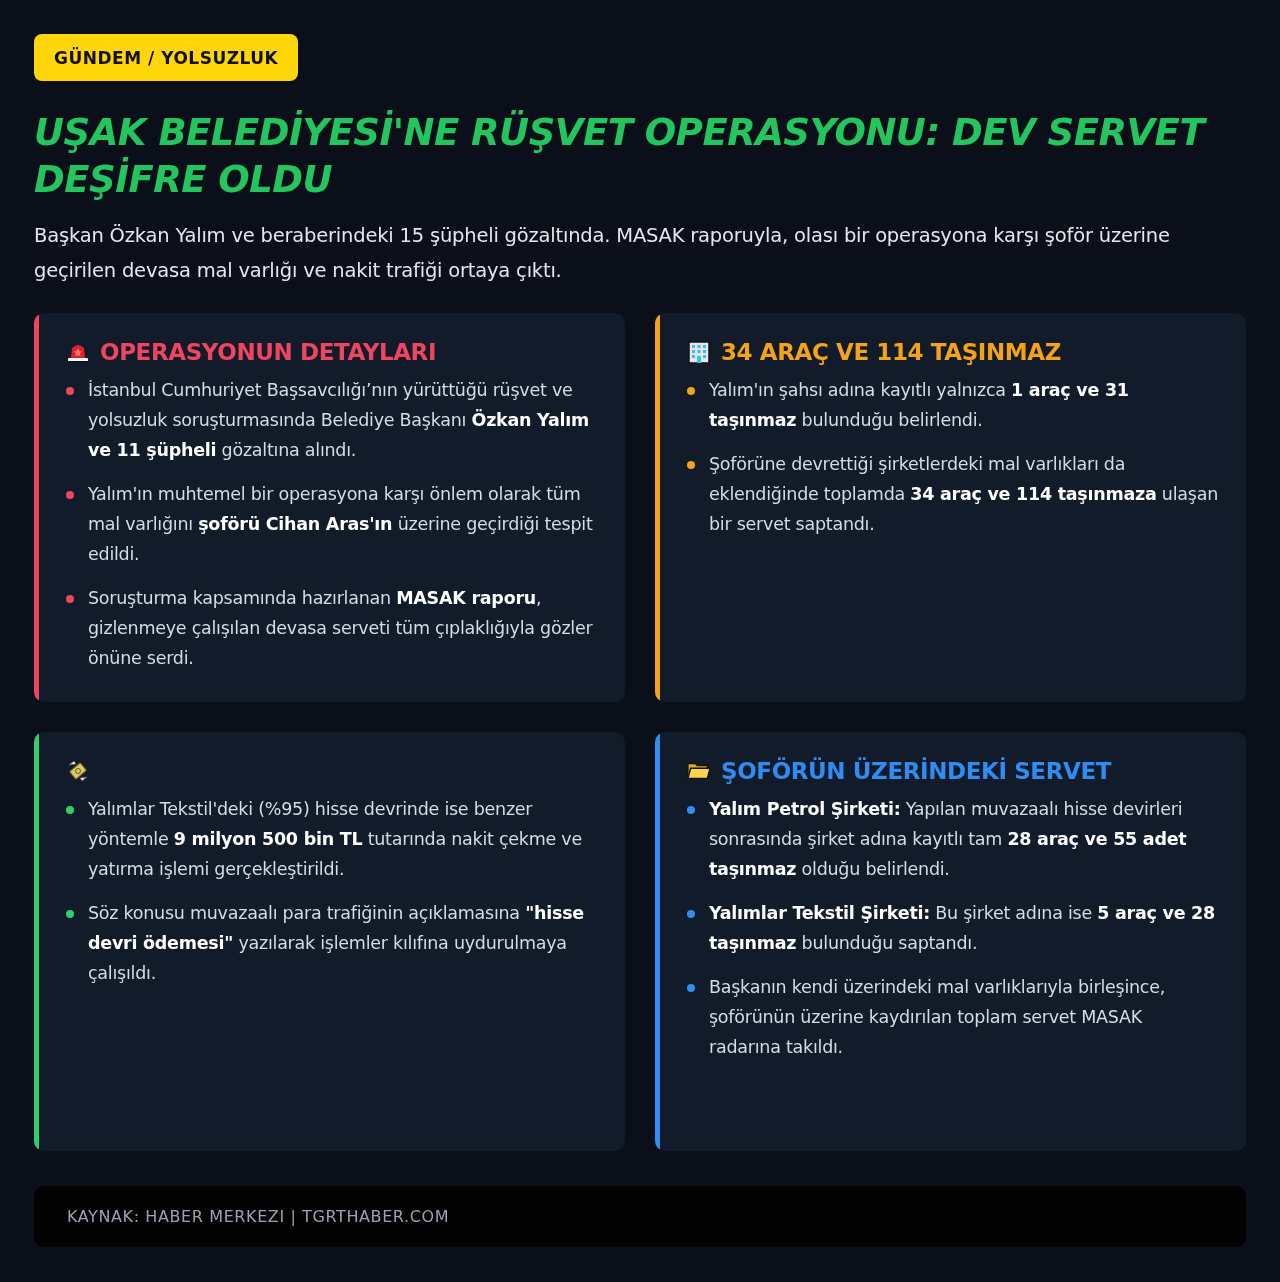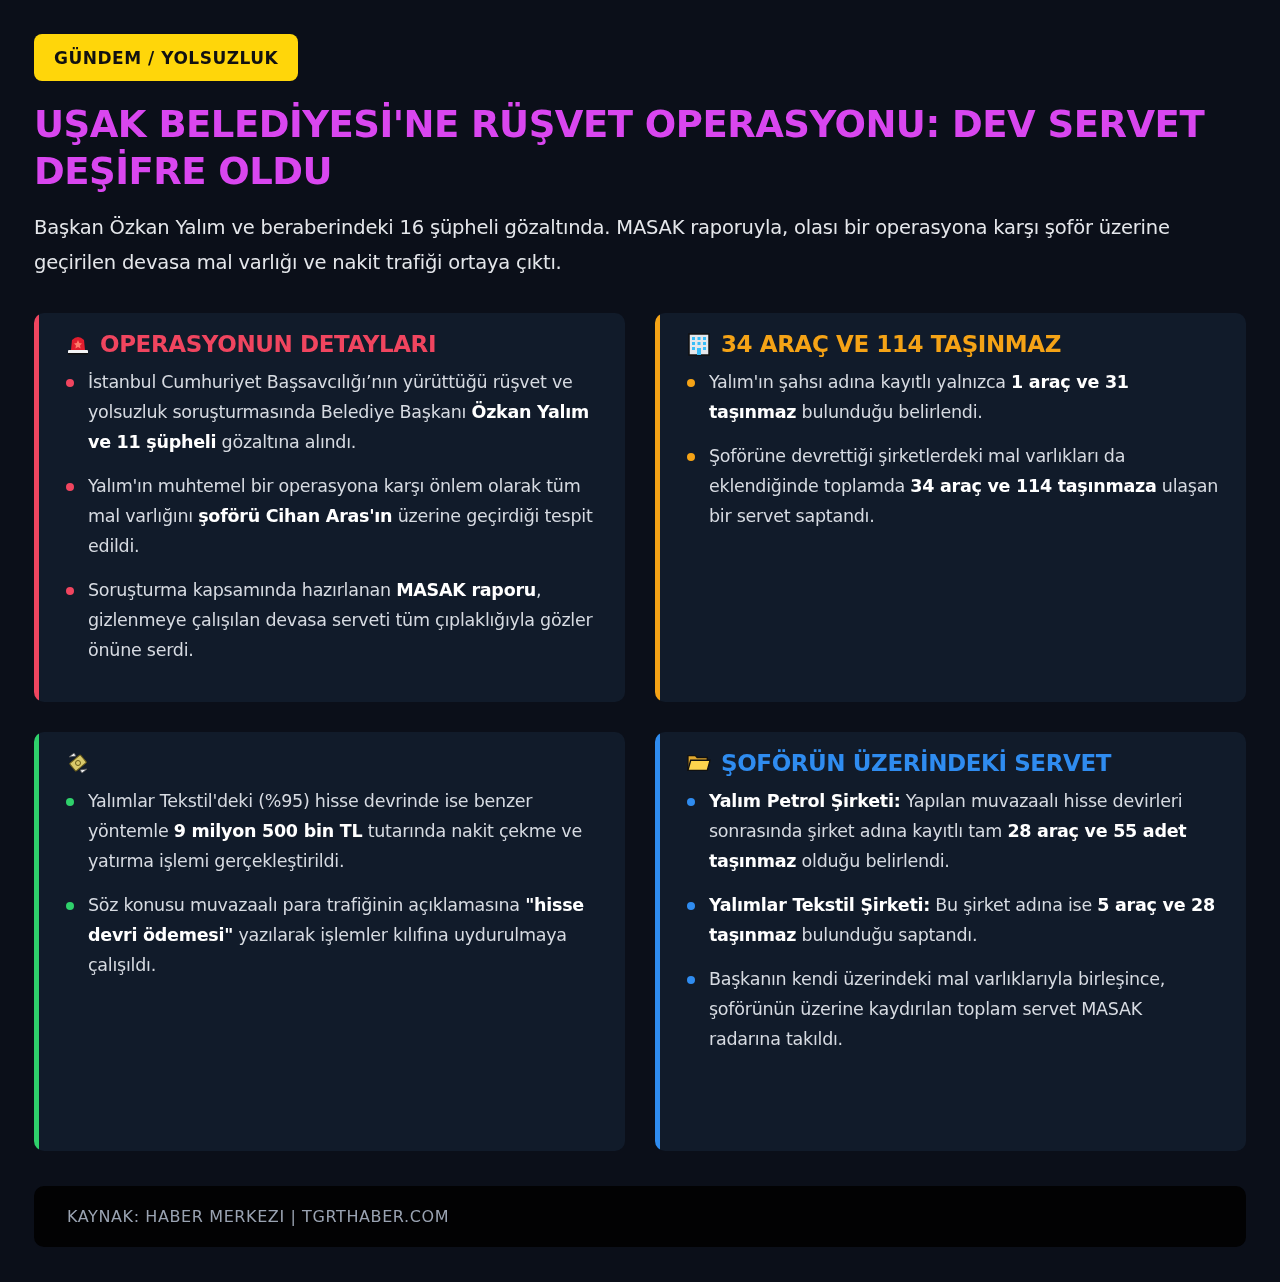--- a/index.html
+++ b/index.html
@@ -6,35 +6,35 @@
     html, body { width: 1280px; height: 1282px; background: #0b0f19; overflow: hidden; }
     body { font-family: "DejaVu Sans", sans-serif; color: #e5e7eb; position: relative; }
     .wrap { position: absolute; left: 34px; top: 34px; width: 1212px; }
     .category {
       display: inline-block; background: #ffd60a; color: #111;
       font-family: "DejaVu Sans", sans-serif; font-weight: 700;
       font-size: 17px; letter-spacing: 0.5px;
       padding: 12px 20px 28px 20px; border-radius: 8px; height: 47px; line-height: 25px;
     }
     .title {
-      margin-top: 20px; color: #d946ef; font-weight: 700;
+      margin-top: 28px; color: #22c55e; font-weight: 700;
       font-size: 37px; line-height: 47px; letter-spacing: -0.5px;
-      font-family: "DejaVu Sans", sans-serif; width: 1180px;
+      font-family: "DejaVu Sans", sans-serif; width: 1180px; font-style: italic;
     }
     .lead {
       margin-top: 15px; font-size: 19.5px; line-height: 35px; color: #e5e7eb;
       font-family: "DejaVu Sans", sans-serif; width: 1200px; letter-spacing: -0.2px;
     }
     .grid {
       position: absolute; left: 34px; top: 313px; width: 1212px;
       display: grid; grid-template-columns: 591px 591px; column-gap: 30px; row-gap: 30px;
     }
     .card {
       background: #111b2a; border-radius: 10px; position: relative;
-      padding: 16px 28px 20px 32px; overflow: hidden;
+      padding: 24px 28px 20px 32px; overflow: hidden;
     }
     .card::before {
       content: ""; position: absolute; left: 0; top: 0; bottom: 0; width: 5px;
       background: var(--accent); border-radius: 10px 0 0 10px;
     }
     .card.top { height: 389px; }
     .card.bottom { height: 419px; }
     .card-head { display: flex; align-items: center; gap: 10px; height: 30px; }
     .card-head .icon { width: 24px; height: 24px; display: inline-flex; align-items: center; justify-content: center; flex: none; }
     .card-title {
@@ -57,21 +57,21 @@
       display: flex; align-items: center;
     }
     .footer span { color: #9aa3b2; font-size: 16px; letter-spacing: 0.6px; }
   </style>
 </head>
 <body>
 
 <div class="wrap">
   <div class="category">GÜNDEM / YOLSUZLUK</div>
   <h1 class="title">UŞAK BELEDİYESİ'NE RÜŞVET OPERASYONU: DEV SERVET DEŞİFRE OLDU</h1>
-  <p class="lead">Başkan Özkan Yalım ve beraberindeki 16 şüpheli gözaltında. MASAK raporuyla, olası bir operasyona karşı şoför üzerine geçirilen devasa mal varlığı ve nakit trafiği ortaya çıktı.</p>
+  <p class="lead">Başkan Özkan Yalım ve beraberindeki 15 şüpheli gözaltında. MASAK raporuyla, olası bir operasyona karşı şoför üzerine geçirilen devasa mal varlığı ve nakit trafiği ortaya çıktı.</p>
 </div>
 
 <div class="grid">
 
   <div class="card top" style="--accent: #f0455f;">
     <div class="card-head">
       <span class="icon">
         <svg width="24" height="22" viewBox="0 0 24 22">
           <path d="M5 17 L6 7 Q12 1 18 7 L19 17 Z" fill="#e11d2e"></path>
           <path d="M12 7 L13.3 10 L16 10.5 L14 12.5 L14.6 15.5 L12 14 L9.4 15.5 L10 12.5 L8 10.5 L10.7 10 Z" fill="#ff7a6a"></path>

